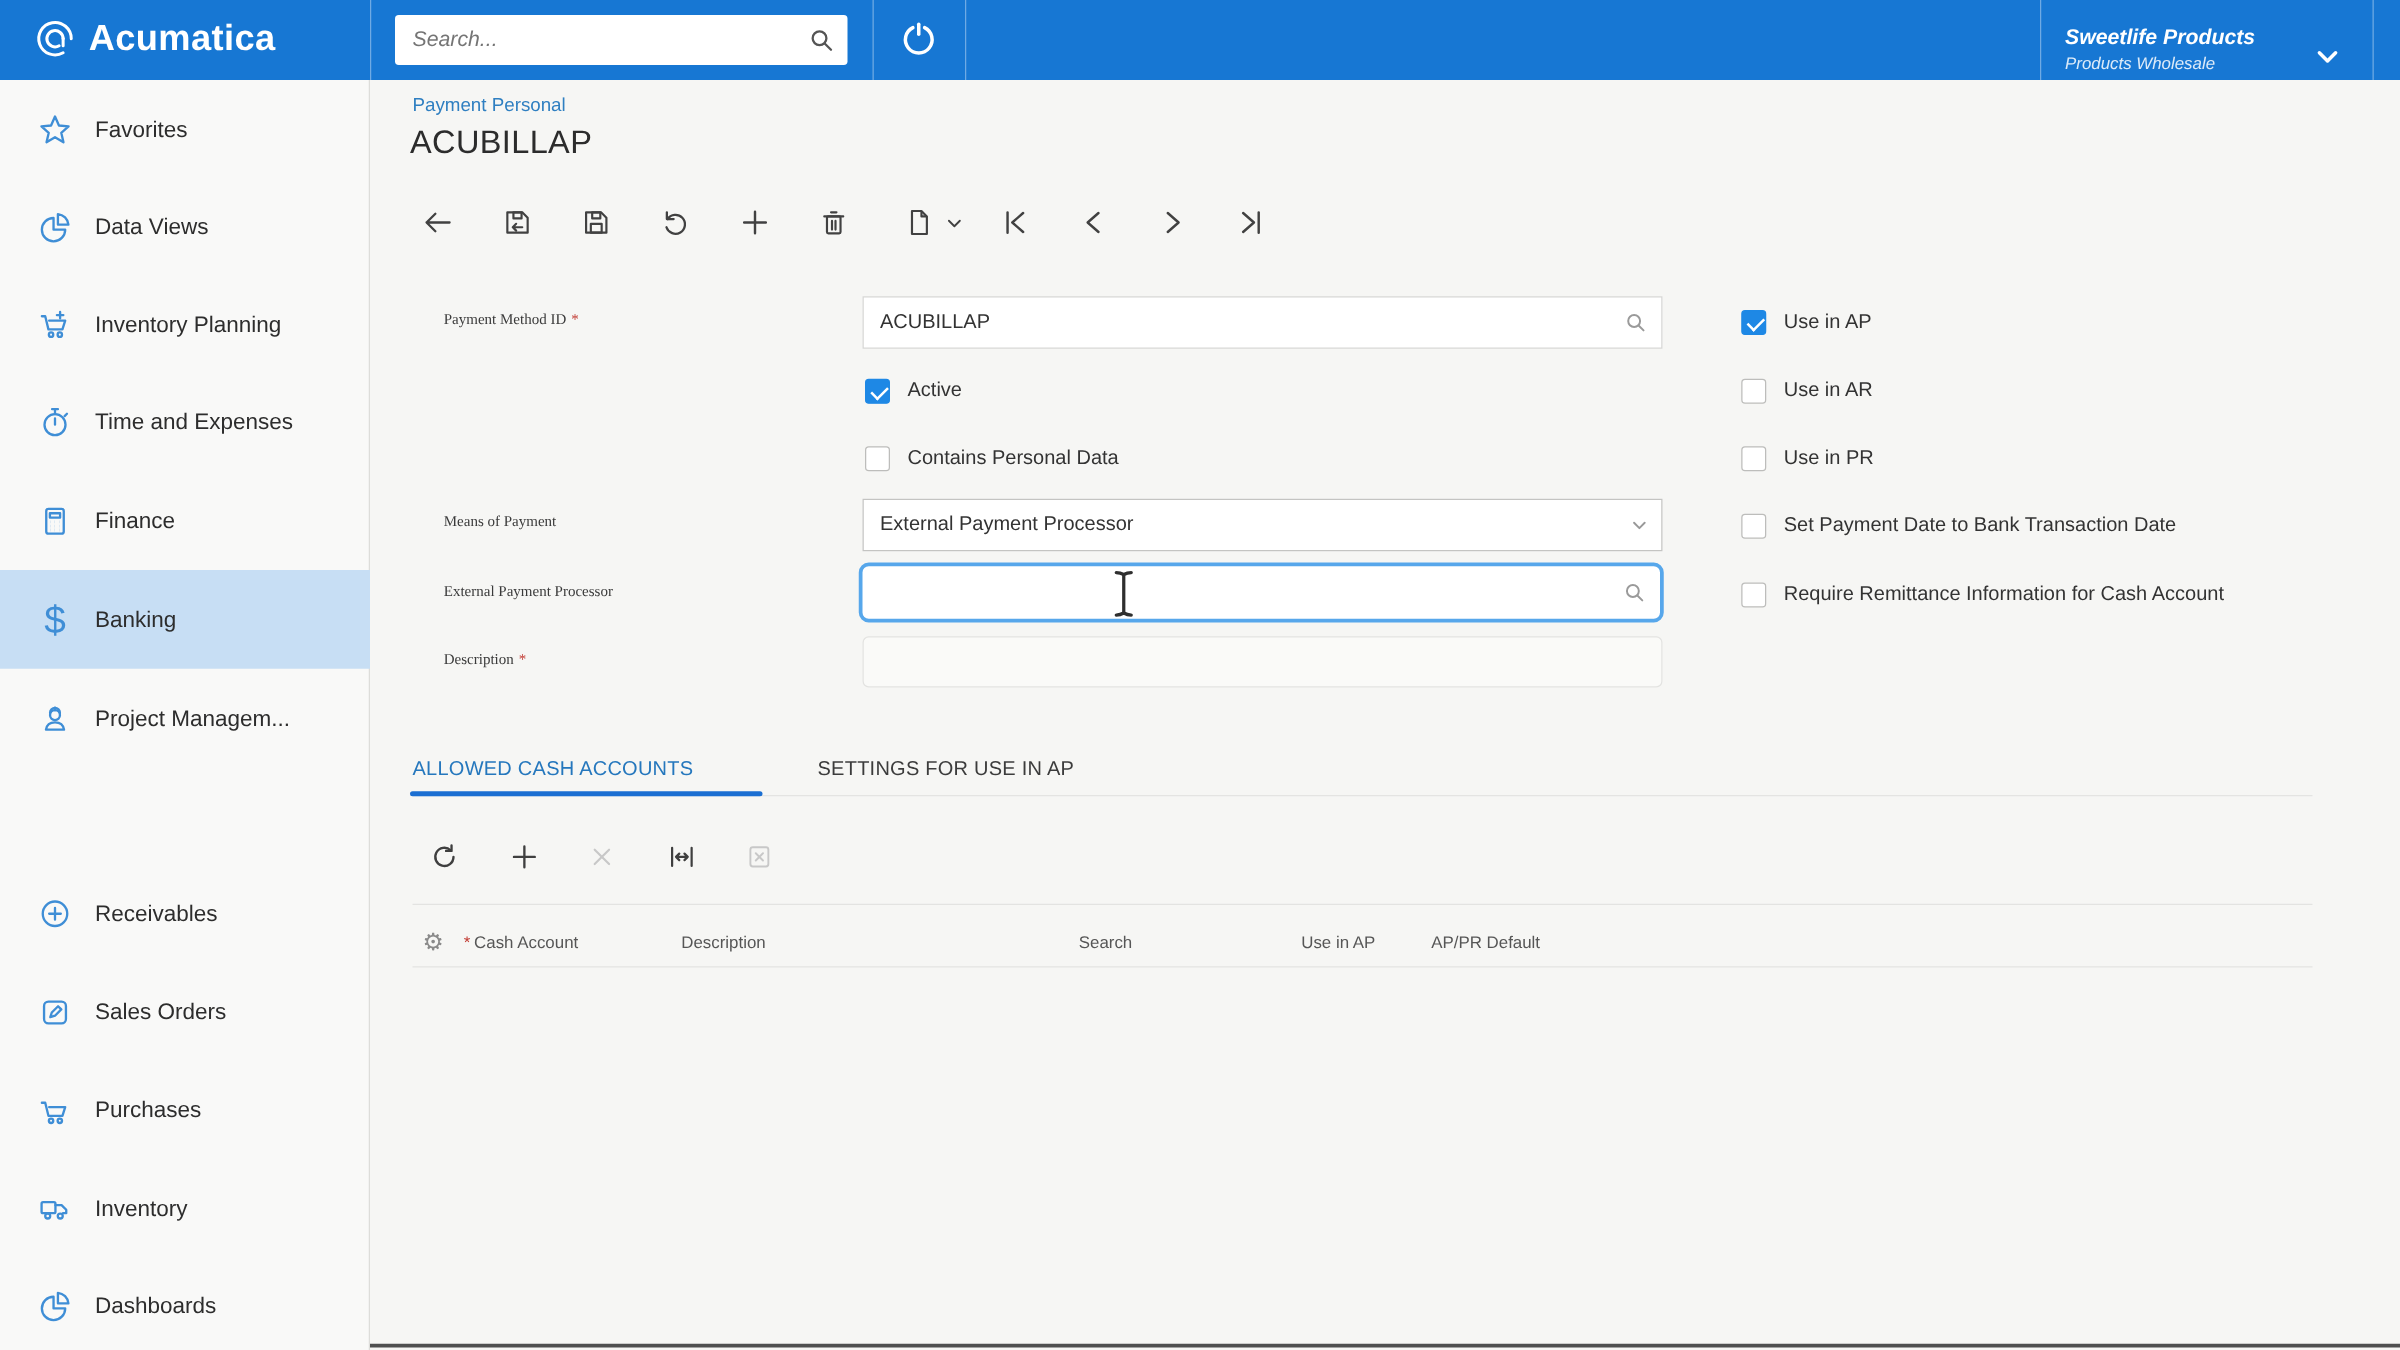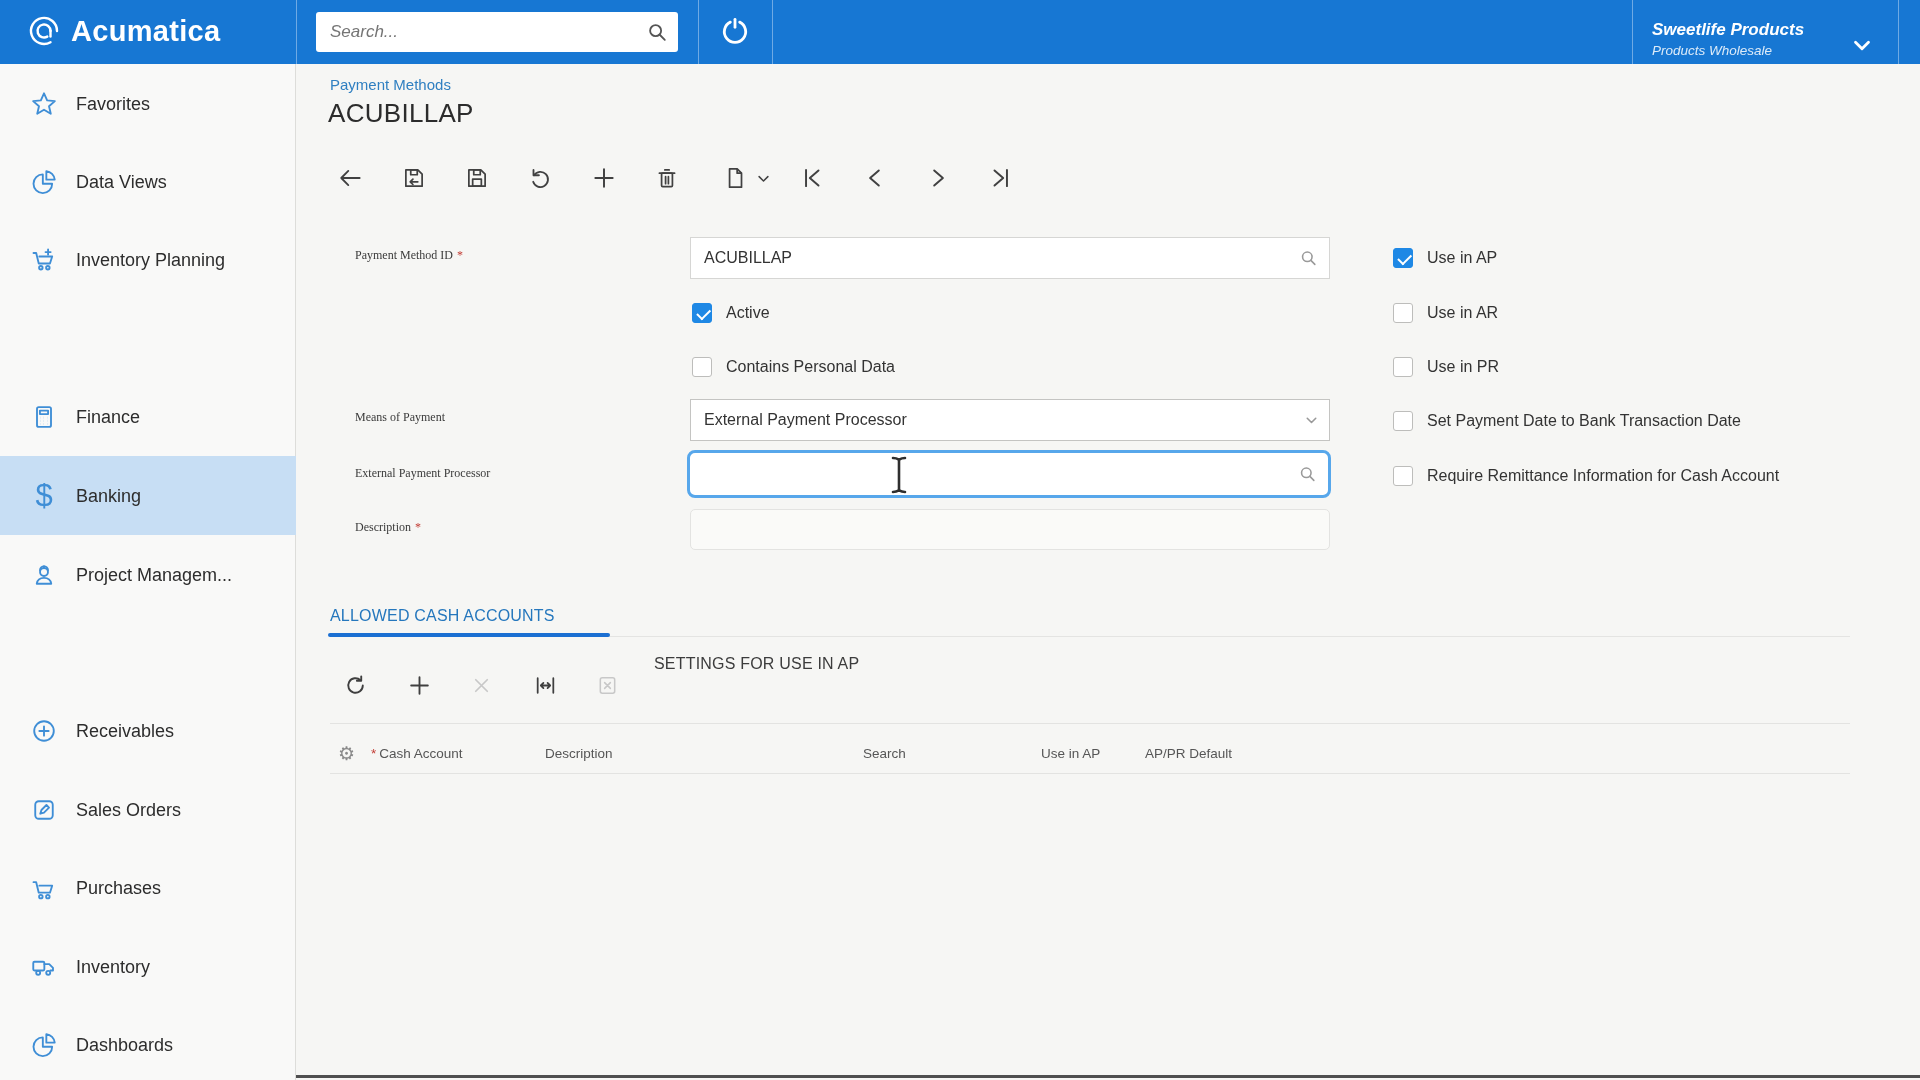--- a/index.html
+++ b/index.html
@@ -48,21 +48,21 @@
   .cb-label { position:absolute; font-size:16px; color:#333; white-space:nowrap; cursor:pointer; }
   .focus-field { position:absolute; left:687px; top:450px; width:644px; height:48px; background:#fff; border:3px solid #57a7eb; border-radius:8px; }
   .focus-field input { position:absolute; left:12px; top:2px; width:580px; height:38px; border:none; outline:none; font-size:16px; background:transparent; font-family:"Liberation Sans",sans-serif; }
   .desc-field { position:absolute; left:690px; top:509px; width:640px; height:41px; background:#fafaf8; border:1px solid #e3e3e1; border-radius:5px; }
   .desc-field input { position:absolute; left:12px; top:0; width:600px; height:39px; border:none; outline:none; font-size:16px; background:transparent; font-family:"Liberation Sans",sans-serif; }
   .ibeam-cursor { position:absolute; left:884px; top:454px; }
 
   
   .tab { position:absolute; top:607px; font-size:16px; letter-spacing:.2px; cursor:pointer; white-space:nowrap; }
   .tab.active { color:#2577bd; }
-  .tab.inactive { color:#3c3c3c;margin-top:48px; }
+  .tab.inactive { color:#3c3c3c; }
   .tab-underline { position:absolute; left:328px; top:633px; width:282px; height:4px; background:#1b6fd2; border-radius:2px; }
   .tab-hairline { position:absolute; left:330px; top:636px; width:1520px; height:1px; background:#e4e4e2; }
 
   
   .grid-tb-icon { position:absolute; top:669px; width:32px; height:32px; display:flex; align-items:center; justify-content:center; color:#3f3f3f; cursor:pointer; }
   .grid-tb-icon.disabled { color:#c8c8c8; cursor:default; }
   .grid-line { position:absolute; left:330px; width:1520px; height:1px; background:#e3e3e1; }
   .gh { position:absolute; top:746px; font-size:13.5px; color:#565656; font-weight:500; white-space:nowrap; cursor:pointer; }
   .gear-glyph { position:absolute; left:338px; top:742px; font-size:19px; color:#8a8a8a; cursor:pointer; }
   .grid-body { position:absolute; left:296px; top:775px; width:1624px; height:300px; }
@@ -149,20 +149,29 @@
       <svg width="28" height="28" viewBox="0 0 24 24" fill="none" stroke="currentColor" stroke-width="1.6" stroke-linecap="round" stroke-linejoin="round">
         <path d="M3 6h2.3L7.5 15h9.6l1.9-6H8"></path>
         <circle cx="9.3" cy="18.6" r="1.5"></circle>
           <circle cx="15.3" cy="18.6" r="1.5"></circle>
         <path d="M15.5 3v4.4M13.3 5.2h4.4"></path>
       </svg>
     </span>
     <span class="side-label">Inventory Planning</span>
   </div>
 
+  <div class="side-item" style="top:234px">
+    <span class="side-icon">
+      <svg width="28" height="28" viewBox="0 0 24 24" fill="none" stroke="currentColor" stroke-width="1.6" stroke-linecap="round">
+        <circle cx="12" cy="13.5" r="7.2"></circle>
+        <path d="M12 13.5V9.2M10 2.8h4M12 2.8v3.5M18.6 7.6l1.6-1.6"></path>
+      </svg>
+    </span>
+    <span class="side-label">Time and Expenses</span>
+  </div>
 
   <div class="side-item" style="top:313px">
     <span class="side-icon">
       <svg width="28" height="28" viewBox="0 0 24 24" fill="none" stroke="currentColor" stroke-width="1.6" stroke-linejoin="round">
         <rect x="6" y="3.5" width="12" height="17" rx="1.5"></rect>
         <path d="M8.5 6.5h7v3h-7z"></path>
         <path d="M8.8 12.5h.1M11.9 12.5h.1M15 12.5h.1M8.8 15.3h.1M11.9 15.3h.1M15 15.3h.1M8.8 18h.1M11.9 18h.1M15 18h.1" stroke-width="1.9"></path>
       </svg>
     </span>
     <span class="side-label">Finance</span>
@@ -235,21 +244,21 @@
     <span class="side-icon">
       <svg width="28" height="28" viewBox="0 0 24 24" fill="none" stroke="currentColor" stroke-width="1.6" stroke-linejoin="round">
         <path d="M11 5.5A8 8 0 1 0 19 13.5 H11z"></path>
         <path d="M14 2.8a8 8 0 0 1 7.2 7.2H14z"></path>
       </svg>
     </span>
     <span class="side-label">Dashboards</span>
   </div>
 </div>
 
-<div class="breadcrumb">Payment Methods</div>
+<div class="breadcrumb">Payment Personal</div>
 <div class="page-title">ACUBILLAP</div>
 
 <span class="tb-icon" style="left:335px">
   <svg width="26" height="26" viewBox="0 0 24 24" fill="none" stroke="currentColor" stroke-width="1.7" stroke-linecap="round" stroke-linejoin="round">
       <path d="M9.5 5.5L3 12l6.5 6.5M3 12h17"></path>
     </svg>
 </span>
 <span class="tb-icon" style="left:398px">
   <svg width="26" height="26" viewBox="0 0 24 24" fill="none" stroke="currentColor" stroke-width="1.6" stroke-linejoin="round">
       <path d="M4.5 4.5h11l4 4v11h-15z"></path>

